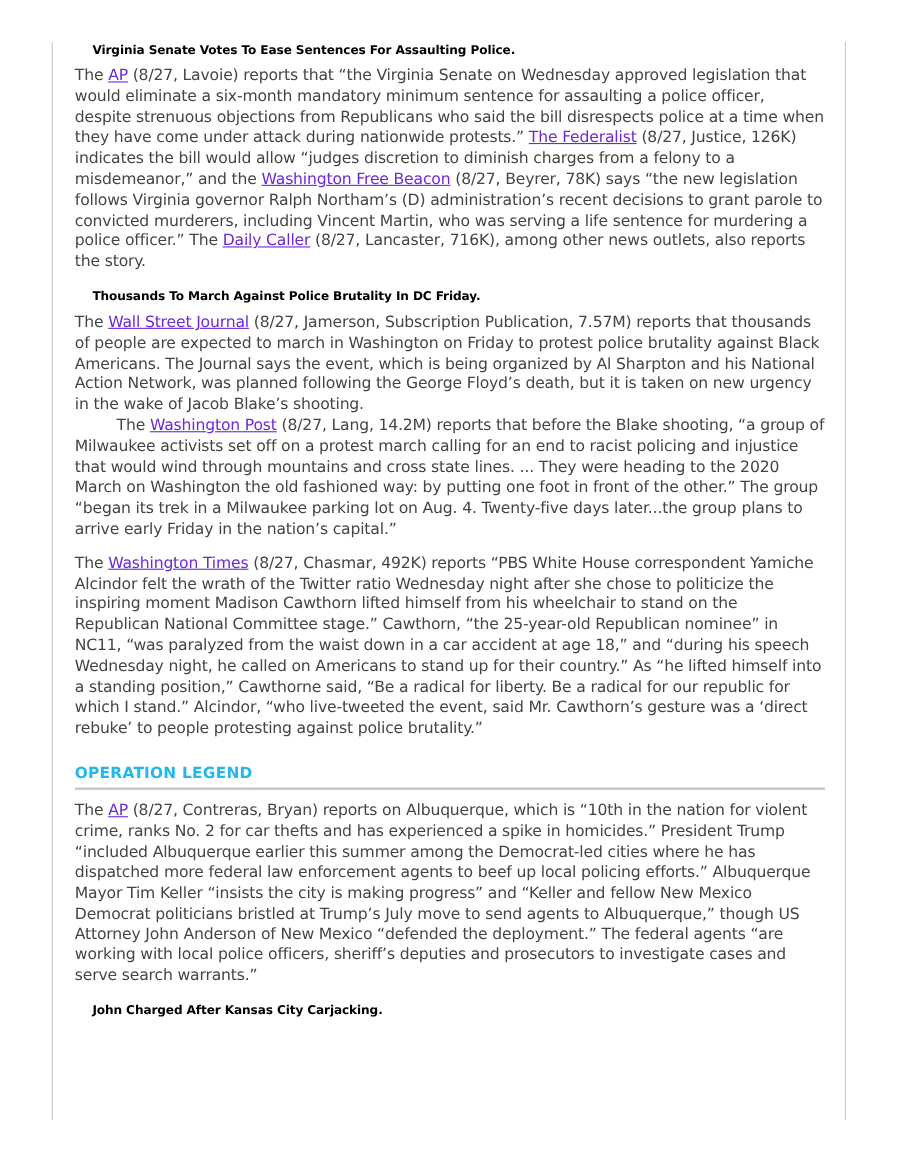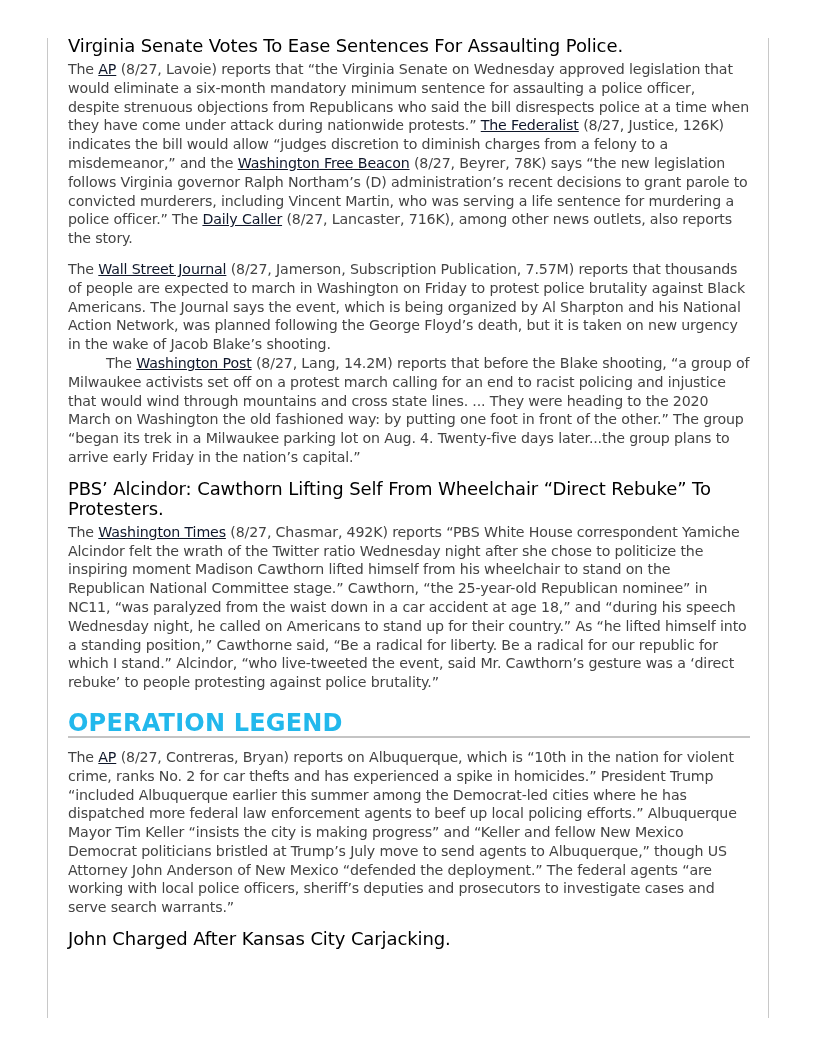--- a/index.html
+++ b/index.html
@@ -3,53 +3,53 @@
 <meta charset="utf-8">
 <style>
   html, body { margin: 0; padding: 0; background: #ffffff; }
   body { width: 816px; height: 1056px; position: relative; overflow: hidden; font-family: "DejaVu Sans", sans-serif; }
   .frame {
     position: absolute; left: 47px; top: 38px; width: 720px; height: 980px;
     border-left: 1px solid #c8c8c8; border-right: 1px solid #c8c8c8;
   }
   .content { position: absolute; left: 68px; top: 36px; width: 682px; }
   h3.headline {
-    font-family: "DejaVu Sans", sans-serif; font-weight: normal; font-size: 18px;
-    color: #000; margin: 0 0 4px 0; line-height: 20px; letter-spacing: -0.1px;
+    font-family: "DejaVu Sans", sans-serif; font-weight: bold; font-size: 11px;
+    color: #000; margin: 0 0 4px 16px; line-height: 20px; letter-spacing: -0.1px;
   }
   p.body {
     font-family: "DejaVu Sans", sans-serif; font-size: 14.2px; line-height: 18.8px;
     color: #444; margin: 0; letter-spacing: -0.15px;
   }
   p.indent { text-indent: 38px; }
   .story { margin-bottom: 12px; }
-  a.src { color: #0f172a; }
+  a.src { color: #6d28d9; }
   .section-title {
-    font-family: "DejaVu Sans", sans-serif; font-weight: bold; font-size: 24px;
+    font-family: "DejaVu Sans", sans-serif; font-weight: bold; font-size: 14px;
     color: #22b8ec; margin: 20px 0 10px 0; padding-bottom: 2px;
     border-bottom: 2px solid #c4c4c4; line-height: 22px; letter-spacing: 0.2px;
   }
 </style>
 </head>
 <body>
 
 <div class="frame"></div>
 
 <div class="content">
   <div id="top-stories">
       <div class="story">
         <h3 class="headline">Virginia Senate Votes To Ease Sentences For Assaulting Police.</h3>
         <p class="body">The <a class="src" href="#">AP</a> (8/27, Lavoie) reports that “the Virginia Senate on Wednesday approved legislation that would eliminate a six-month mandatory minimum sentence for assaulting a police officer, despite strenuous objections from Republicans who said the bill disrespects police at a time when they have come under attack during nationwide protests.” <a class="src" href="#">The Federalist</a> (8/27, Justice, 126K) indicates the bill would allow “judges discretion to diminish charges from a felony to a misdemeanor,” and the <a class="src" href="#">Washington Free Beacon</a> (8/27, Beyrer, 78K) says “the new legislation follows Virginia governor Ralph Northam’s (D) administration’s recent decisions to grant parole to convicted murderers, including Vincent Martin, who was serving a life sentence for murdering a police officer.” The <a class="src" href="#">Daily Caller</a> (8/27, Lancaster, 716K), among other news outlets, also reports the story.</p>
       </div>
       <div class="story">
+        <h3 class="headline">Thousands To March Against Police Brutality In DC Friday.</h3>
         <p class="body">The <a class="src" href="#">Wall Street Journal</a> (8/27, Jamerson, Subscription Publication, 7.57M) reports that thousands of people are expected to march in Washington on Friday to protest police brutality against Black Americans. The Journal says the event, which is being organized by Al Sharpton and his National Action Network, was planned following the George Floyd’s death, but it is taken on new urgency in the wake of Jacob Blake’s shooting.</p>
         <p class="body indent">The <a class="src" href="#">Washington Post</a> (8/27, Lang, 14.2M) reports that before the Blake shooting, “a group of Milwaukee activists set off on a protest march calling for an end to racist policing and injustice that would wind through mountains and cross state lines. ... They were heading to the 2020 March on Washington the old fashioned way: by putting one foot in front of the other.” The group “began its trek in a Milwaukee parking lot on Aug. 4. Twenty-five days later...the group plans to arrive early Friday in the nation’s capital.”</p>
       </div>
       <div class="story">
-        <h3 class="headline">PBS’ Alcindor: Cawthorn Lifting Self From Wheelchair “Direct Rebuke” To Protesters.</h3>
         <p class="body">The <a class="src" href="#">Washington Times</a> (8/27, Chasmar, 492K) reports “PBS White House correspondent Yamiche Alcindor felt the wrath of the Twitter ratio Wednesday night after she chose to politicize the inspiring moment Madison Cawthorn lifted himself from his wheelchair to stand on the Republican National Committee stage.” Cawthorn, “the 25-year-old Republican nominee” in NC11, “was paralyzed from the waist down in a car accident at age 18,” and “during his speech Wednesday night, he called on Americans to stand up for their country.” As “he lifted himself into a standing position,” Cawthorne said, “Be a radical for liberty. Be a radical for our republic for which I stand.” Alcindor, “who live-tweeted the event, said Mr. Cawthorn’s gesture was a ‘direct rebuke’ to people protesting against police brutality.”</p>
       </div>
     </div>
   <div class="section-title">OPERATION LEGEND</div>
   <div id="bottom-stories">
       <div class="story">
         <p class="body">The <a class="src" href="#">AP</a> (8/27, Contreras, Bryan) reports on Albuquerque, which is “10th in the nation for violent crime, ranks No. 2 for car thefts and has experienced a spike in homicides.” President Trump “included Albuquerque earlier this summer among the Democrat-led cities where he has dispatched more federal law enforcement agents to beef up local policing efforts.” Albuquerque Mayor Tim Keller “insists the city is making progress” and “Keller and fellow New Mexico Democrat politicians bristled at Trump’s July move to send agents to Albuquerque,” though US Attorney John Anderson of New Mexico “defended the deployment.” The federal agents “are working with local police officers, sheriff’s deputies and prosecutors to investigate cases and serve search warrants.”</p>
       </div>
       <div class="story">
         <h3 class="headline">John Charged After Kansas City Carjacking.</h3>

